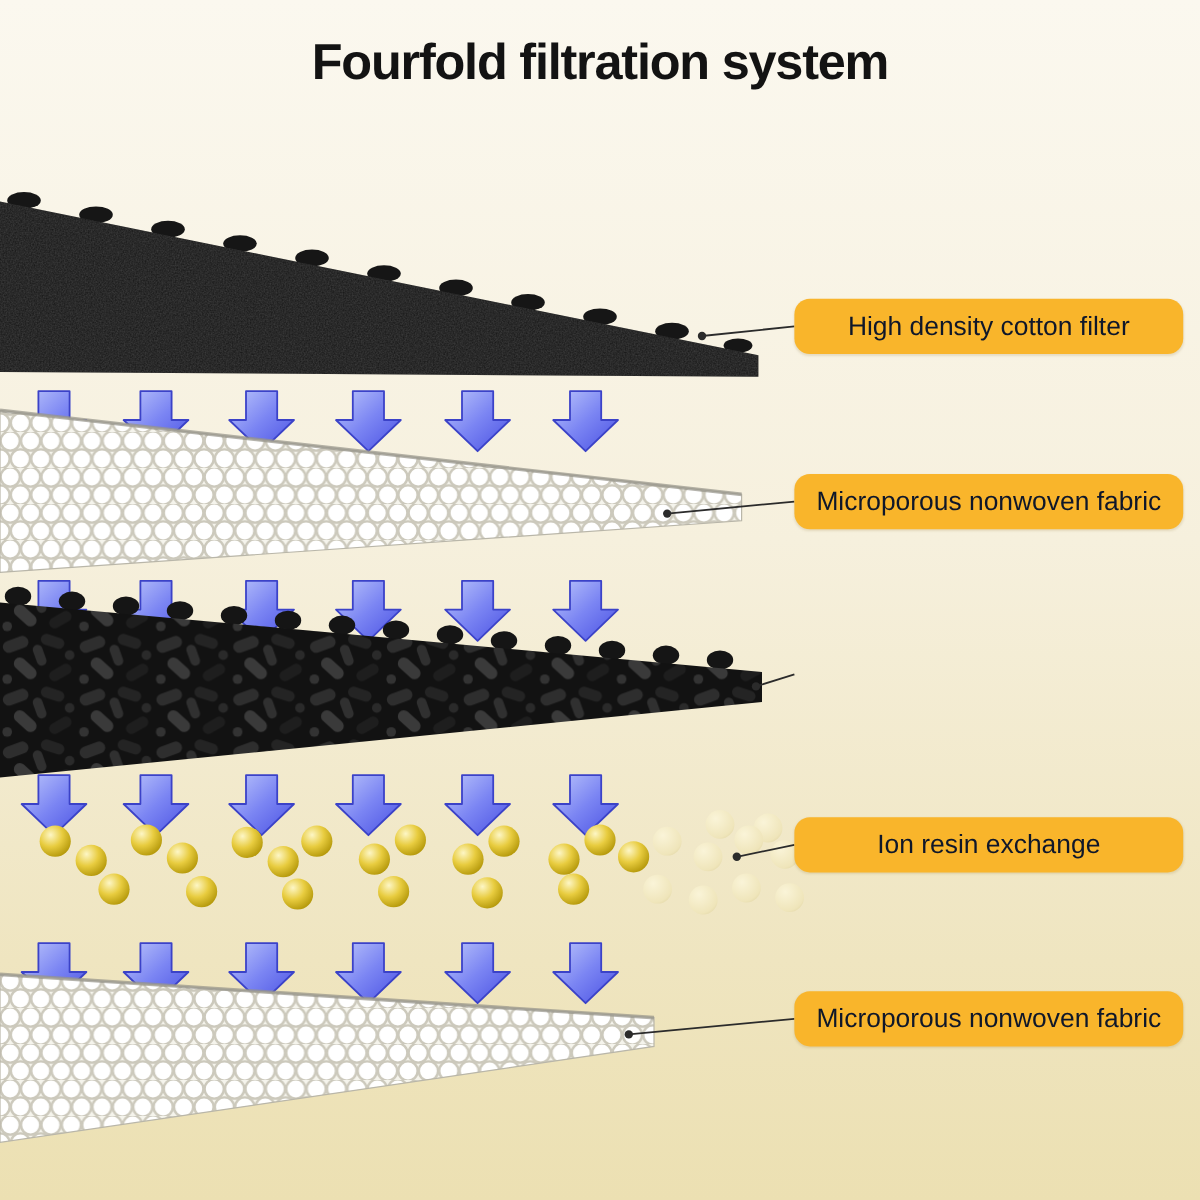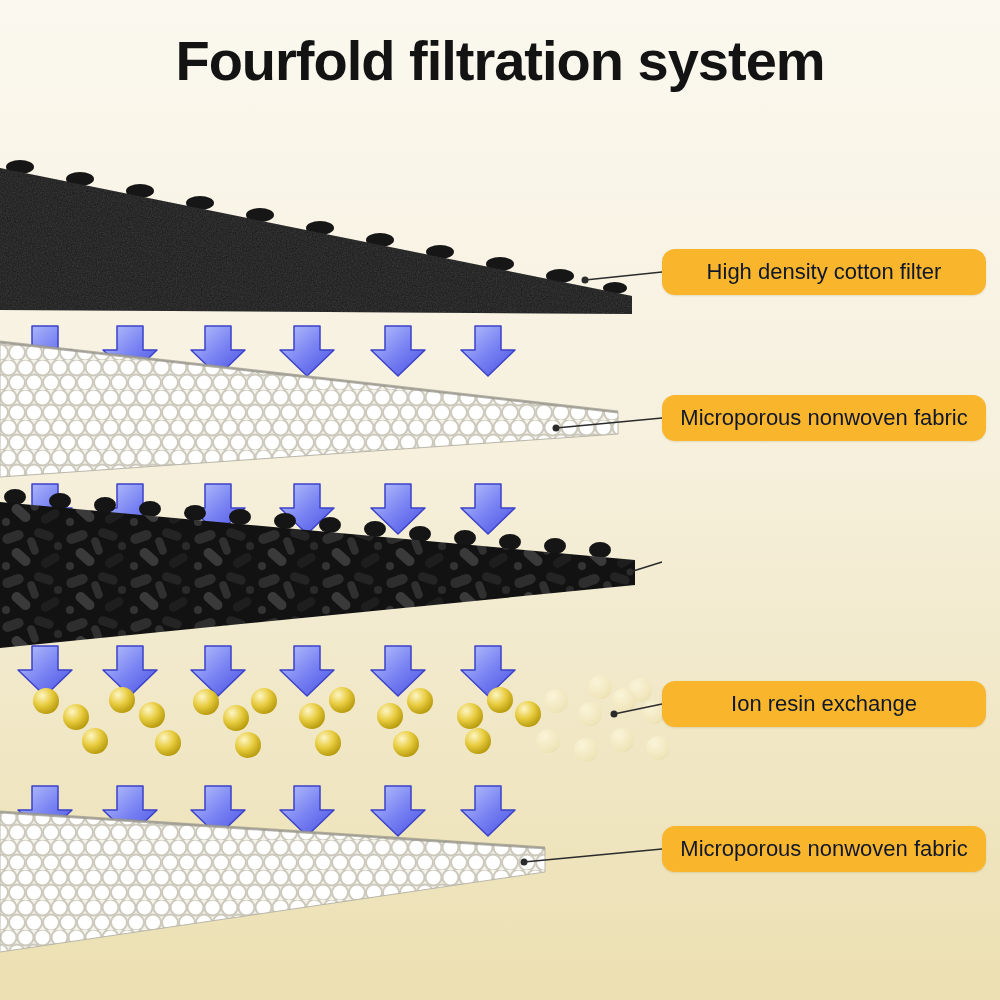--- a/index.html
+++ b/index.html
@@ -5,21 +5,21 @@
   html,body{margin:0;padding:0;}
   body{
     width:1000px;height:1000px;overflow:hidden;
     font-family:"Liberation Sans", sans-serif;
     background:linear-gradient(180deg,#fbf8ef 0%,#f6f0dd 45%,#efe5c0 80%,#ece0b2 100%);
   }
   .stage{position:relative;width:1000px;height:1000px;}
   .title{
     position:absolute;top:28px;left:0;width:1000px;
     text-align:center;margin:0;
-    font-size:56px;font-weight:800;letter-spacing:-1px;color:#131313;
+    font-size:42px;font-weight:800;letter-spacing:-1px;color:#131313;
   }
   .diagram-svg{position:absolute;left:0;top:0;}
   .pill{
     position:absolute;left:662px;width:324px;height:46px;
     background:#f9b52b;border-radius:13px;
     display:flex;align-items:center;justify-content:center;
     font-size:22px;color:#0f172a;font-weight:500;
     box-shadow:0 1px 2px rgba(120,90,0,0.15);
   }
   .pill-1{top:249px;}

